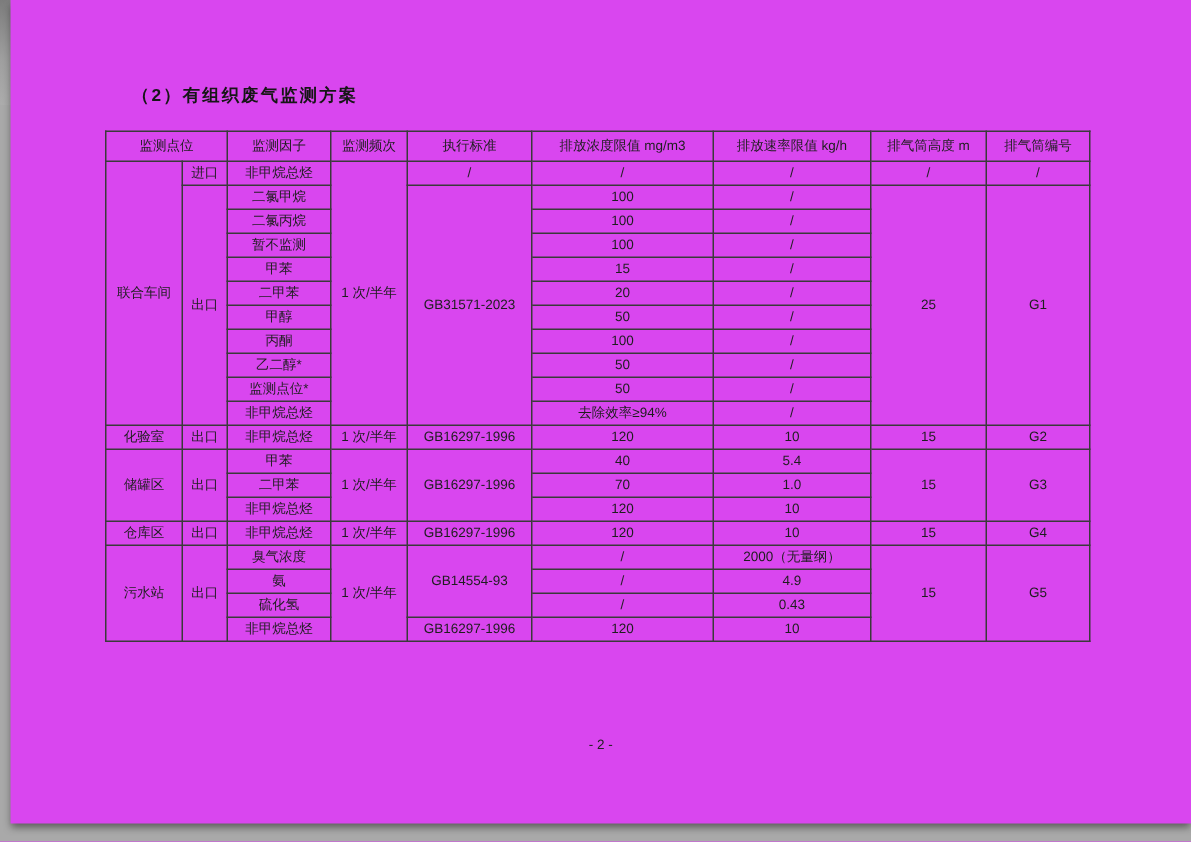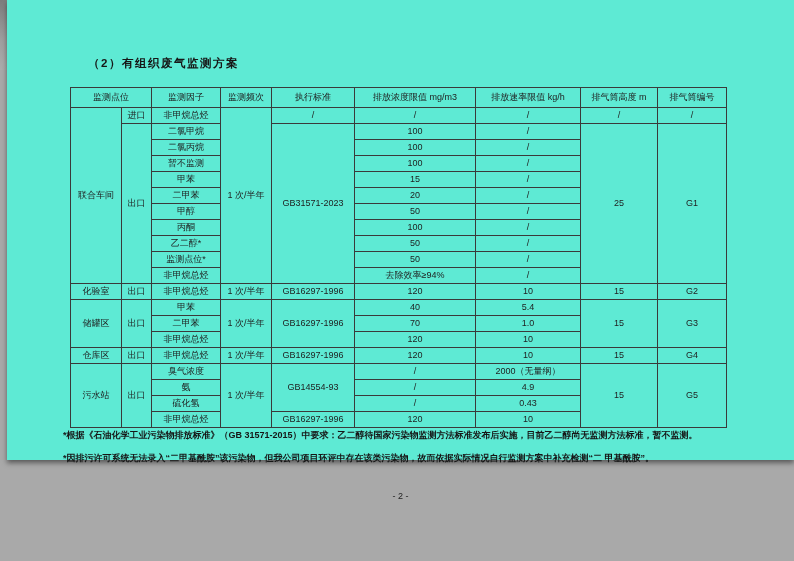--- a/index.html
+++ b/index.html
@@ -6,22 +6,22 @@
   body{
     width:794px;height:561px;position:relative;overflow:hidden;
     background:#a9a9a9;
     font-family:"Liberation Sans", sans-serif;
   }
   .corner-shade{
     position:absolute;left:0;top:0;width:9px;height:70px;
     background:linear-gradient(165deg,#7c7c7c 0%,#9f9f9f 55%,#adadad 100%);
   }
   .page{
-    position:absolute;left:7px;top:0;width:787px;height:460px;
-    background:#5eead4;
+    position:absolute;left:7px;top:0;width:787px;height:549px;
+    background:#d946ef;
     box-shadow:0 3px 5px rgba(25,25,25,.55);
   }
   .doc-title{
     position:absolute;left:81px;top:56px;
     font-size:11.5px;font-weight:bold;color:#161616;letter-spacing:1.5px;
     white-space:nowrap;
   }
   table.monitoring{
     position:absolute;left:63px;top:87px;width:656px;
     border-collapse:collapse;table-layout:fixed;
@@ -212,18 +212,16 @@
       </tr>
       <tr>
         <td>非甲烷总烃</td>
         <td>GB16297-1996</td>
         <td>120</td>
         <td>10</td>
       </tr>
     </tbody>
   </table>
 
-  <div class="footnote fn1">*根据《石油化学工业污染物排放标准》（GB 31571-2015）中要求：乙二醇待国家污染物监测方法标准发布后实施，目前乙二醇尚无监测方法标准，暂不监测。</div>
-  <div class="footnote fn2">*因排污许可系统无法录入“二甲基酰胺”该污染物，但我公司项目环评中存在该类污染物，故而依据实际情况自行监测方案中补充检测“二 甲基酰胺”。</div>
 
   <div class="page-number">- 2 -</div>
 
 </div>
 
 </body></html>

